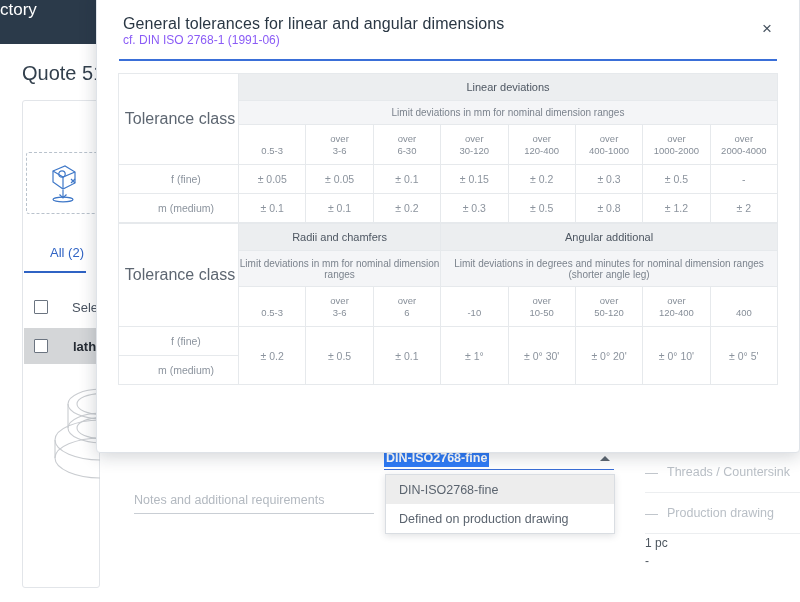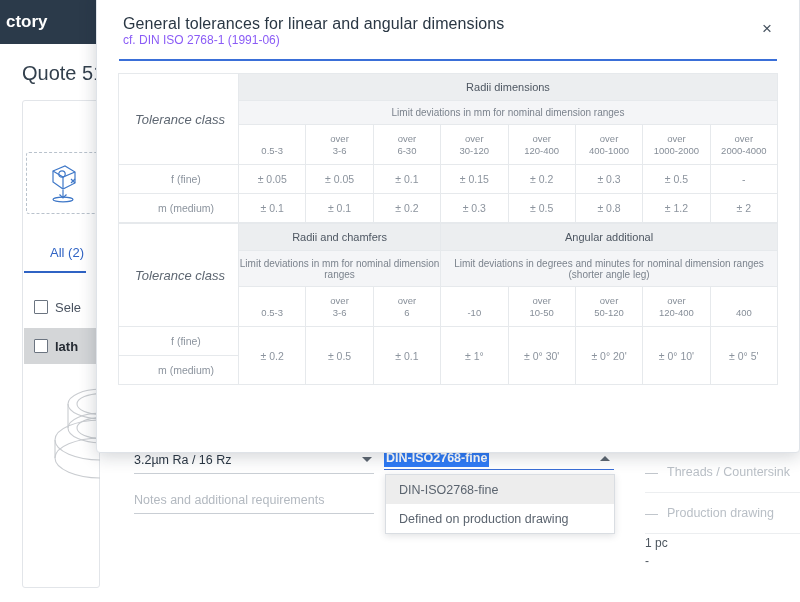--- a/index.html
+++ b/index.html
@@ -8,22 +8,22 @@
     font-family: "Liberation Sans", sans-serif;
     background: #ffffff;
     overflow: hidden;
   }
   #app { position: relative; width: 800px; height: 602px; background: #fff; }
 
   
   .bg-header {
     position: absolute; left: 0; top: 0; width: 100px; height: 44px;
     background: #2b3a4a; color: #fff;
-    font-size: 17px; font-weight: 700;
-    display: flex; align-items: center; padding-left: 6px;
+    font-size: 17px; font-weight: 400;
+    display: flex; align-items: flex-start; 
     overflow: hidden; white-space: nowrap;
   }
   .bg-quote {
     position: absolute; left: 0; top: 58px; width: 100px; height: 30px;
     font-size: 20px; color: #33404d;
     display: flex; align-items: center; padding-left: 22px;
     overflow: hidden; white-space: nowrap;
   }
   .bg-panel {
     position: absolute; left: 22px; top: 100px; width: 78px; bottom: 14px;
@@ -41,28 +41,28 @@
     font-size: 13px; color: #2f63c4;
     display: flex; align-items: flex-start; justify-content: center;
     overflow: hidden; white-space: nowrap;
   }
   .tab-underline {
     position: absolute; left: 24px; top: 271px; width: 62px; height: 2px;
     background: #2f63c4;
   }
   .row-sel {
     position: absolute; left: 34px; top: 294px; width: 66px; height: 26px;
-    display: flex; align-items: center; gap: 7px;
+    display: flex; align-items: center; gap: 24px;
     font-size: 13px; color: #4a5360;
     overflow: hidden; white-space: nowrap;
   }
   .row-lathe {
     position: absolute; left: 24px; top: 328px; width: 76px; height: 36px;
     background: #d4d6d8;
-    display: flex; align-items: center; gap: 7px; padding-left: 10px;
+    display: flex; align-items: center; gap: 25px; padding-left: 10px;
     font-size: 13px; font-weight: 700; color: #252b33;
     overflow: hidden; white-space: nowrap;
   }
   .cbox {
     width: 14px; height: 14px; border: 1.6px solid #6b7480;
     border-radius: 1px; background: #fff; flex: none;
   }
   .thumb {
     position: absolute; left: 30px; top: 378px; width: 70px; height: 110px;
     overflow: hidden;
@@ -103,22 +103,22 @@
   }
   .c-label { width: 120px; }
   .hd-shade { background: #eceef0; color: #4e5762; font-size: 11px; }
   .hd-shade2 { background: #f4f5f7; color: #7b838d; font-size: 10px; }
   .hd-rng { background: #fff; color: #868e98; font-size: 9.5px; line-height: 1.25; height: 40px; }
   .cls-cell {
     background: #fff; color: #5d6671; font-size: 11px;
     text-align: left; padding-left: 15px;
   }
   .cls-head {
-    background: #fff; color: #5d6671; font-size: 13px;
-    text-align: left; padding-left: 3px; font-style: italic;
+    background: #fff; color: #5d6671; font-size: 16px;
+    text-align: left; padding-left: 3px;
   }
   .val { background: #fff; color: #8c949e; font-size: 10.5px; height: 29px; }
   .h-top { height: 27px; }
   .h-sub { height: 24px; }
   .h-sub2 { height: 36px; }
 
   
   .form-area { position: absolute; left: 126px; top: 448px; width: 512px; height: 120px; }
   .fld {
     position: absolute; font-size: 12.5px;
@@ -233,24 +233,20 @@
         <ellipse cx="72" cy="62" rx="47" ry="20"></ellipse>
         <path d="M25 62 L25 80"></path>
         <path d="M119 62 L119 80"></path>
         <ellipse cx="72" cy="80" rx="47" ry="20"></ellipse>
       </g>
     </svg>
   </div>
 
   <div class="form-area">
 
-    <div class="fld fld-rough">
-      <span>3.2µm Ra / 16 Rz</span>
-      <span class="caret-dn"></span>
-    </div>
 
     <div class="fld fld-notes">
       <span>Notes and additional requirements</span>
     </div>
 
     <div class="sel-box">
       <span class="sel-val">DIN-ISO2768-fine</span>
       <span class="caret-up"></span>
     </div>
 
@@ -296,21 +292,21 @@
             <col>
             <col>
             <col>
             <col>
             <col>
             <col>
         </colgroup>
         <tbody>
           <tr>
             <td class="cls-head h-top" rowspan="3">Tolerance class</td>
-            <td class="hd-shade h-top" colspan="8">Radii dimensions</td>
+            <td class="hd-shade h-top" colspan="8">Linear deviations</td>
           </tr>
           <tr>
             <td class="hd-shade2 h-sub" colspan="8">Limit deviations in mm for nominal dimension ranges</td>
           </tr>
           <tr>
             <td class="hd-rng"><span></span><br><span>0.5-3</span></td>
             <td class="hd-rng"><span>over</span><br><span>3-6</span></td>
             <td class="hd-rng"><span>over</span><br><span>6-30</span></td>
             <td class="hd-rng"><span>over</span><br><span>30-120</span></td>
             <td class="hd-rng"><span>over</span><br><span>120-400</span></td>

